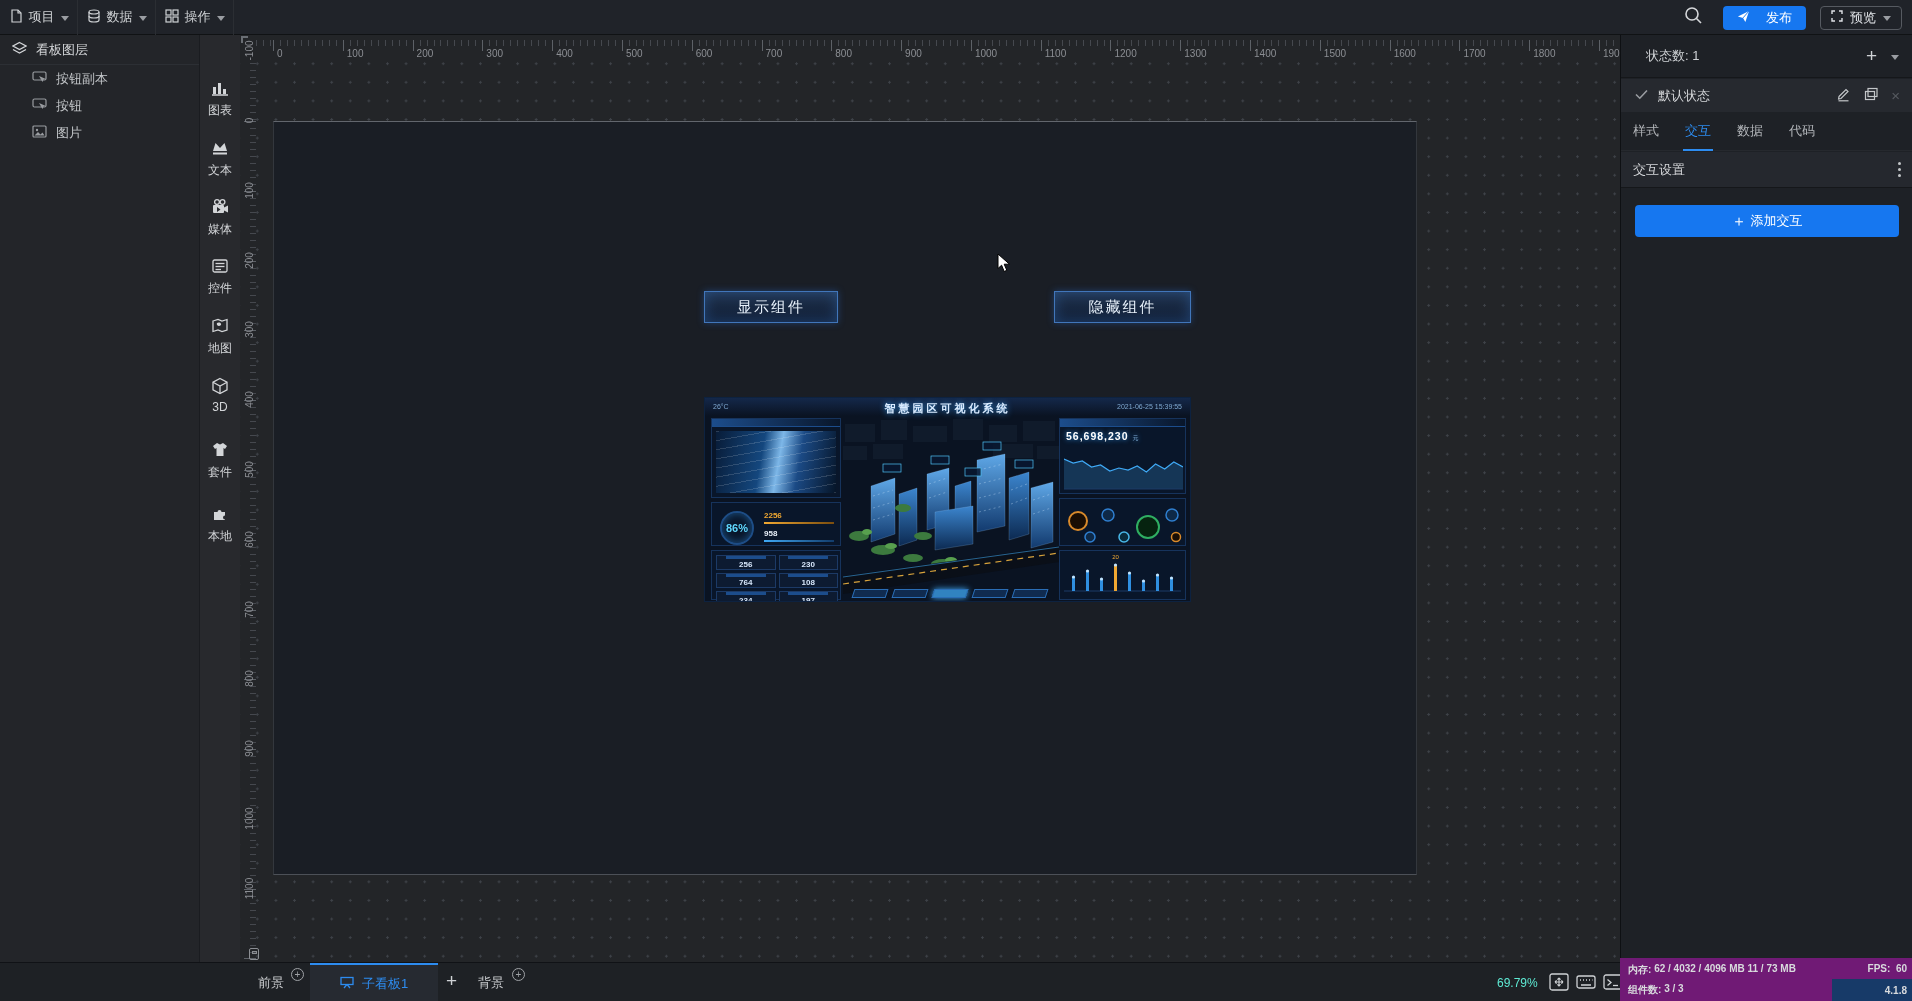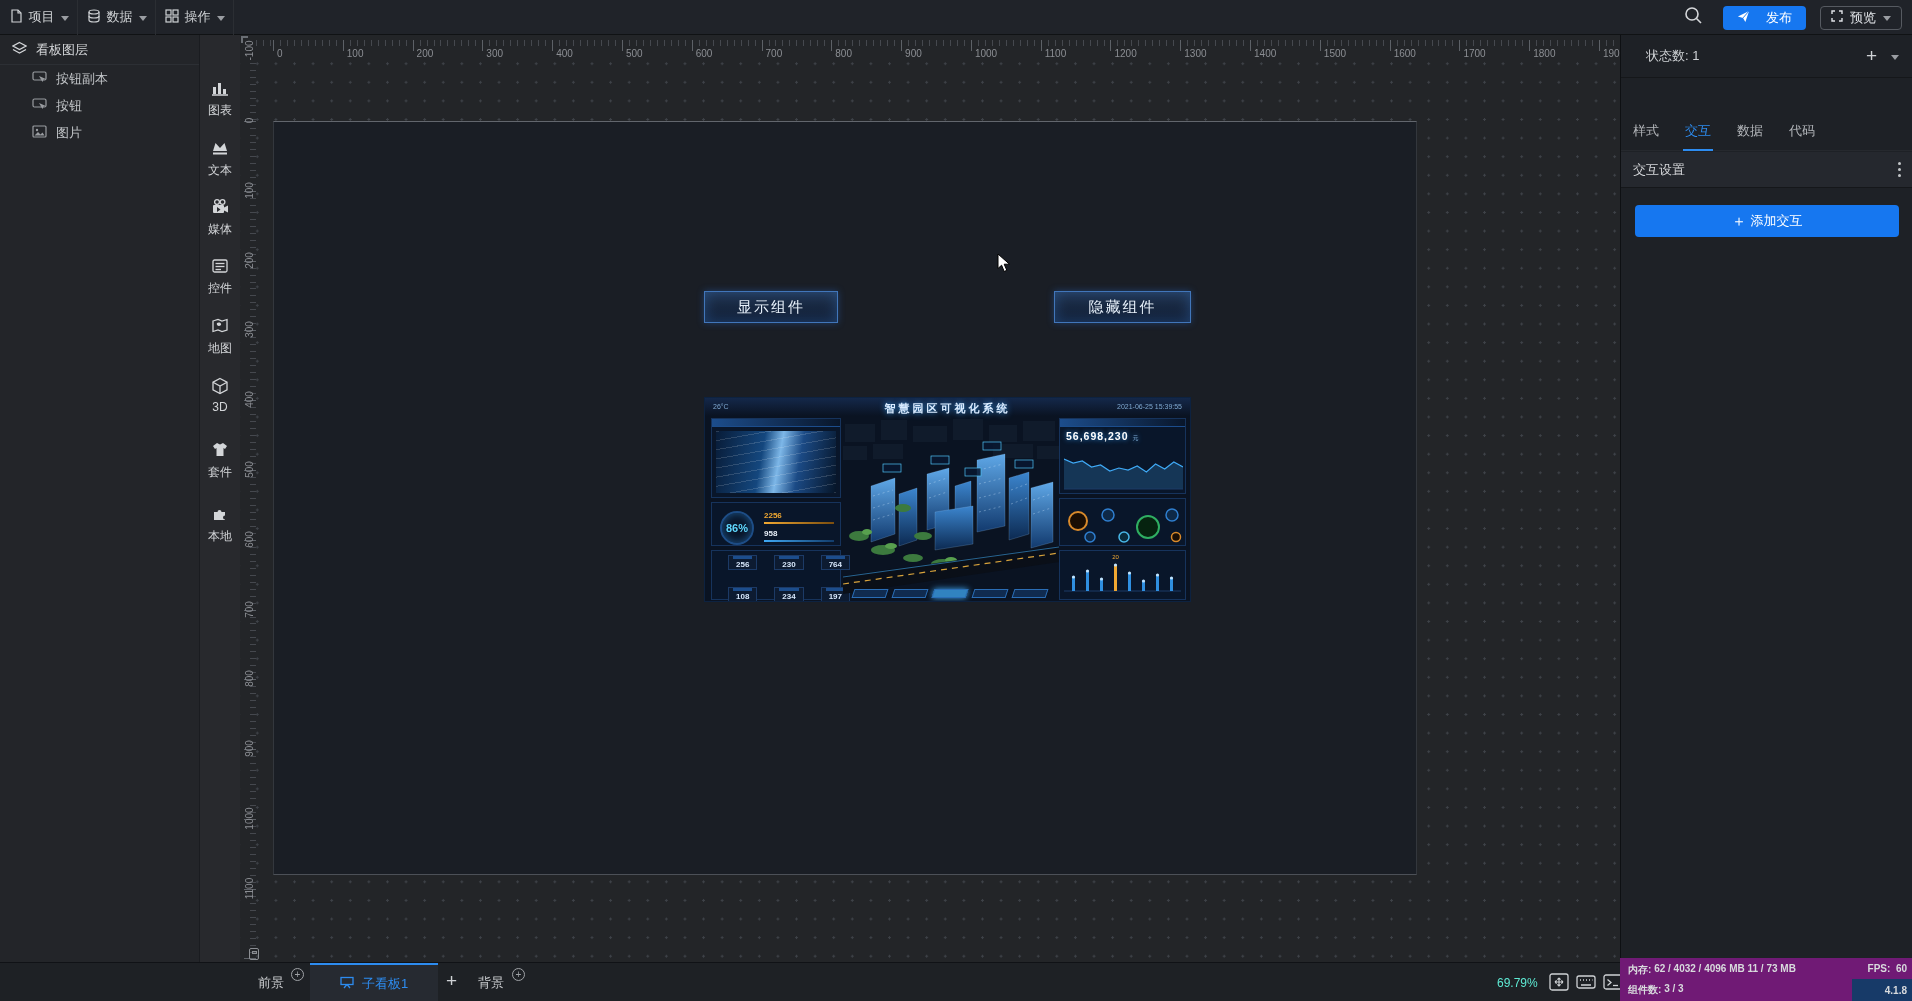--- a/index.html
+++ b/index.html
@@ -78,22 +78,22 @@
     background:linear-gradient(100deg,#081c38 0%,#14477e 38%,#7db7e8 52%,#1b4a85 68%,#061528 100%); }
   #dash-photo:before { content:""; position:absolute; inset:0;
     background:repeating-linear-gradient(170deg,rgba(255,255,255,.14) 0 1px,transparent 1px 9px); }
   #gauge-circle { position:absolute; left:8px; top:8px; width:34px; height:34px; border-radius:50%;
     border:2px solid #1d4d86; box-shadow:0 0 8px rgba(47,143,224,.5) inset;
     display:flex; align-items:center; justify-content:center;
     color:#5fd8ff; font-size:11px; font-weight:bold; }
   .mini-stat { position:absolute; left:52px; width:70px; }
   .mini-stat .v { font-size:8px; font-weight:bold; }
   .mini-stat .bar { height:2px; margin-top:2px; }
-  #dash-table { position:absolute; left:16px; top:4px; width:122px; height:42px;
-    display:grid; grid-template-columns:repeat(3,1fr); gap:17px; }
+  #dash-table { position:absolute; left:4px; top:4px; width:122px; height:42px;
+    display:grid; grid-template-columns:repeat(2,1fr); gap:3px; }
   .dt-cell { background:#0d1b31; border:1px solid #1c3a66; display:flex; flex-direction:column;
     align-items:center; justify-content:center; gap:1px; }
   .dt-cell .hd { width:70%; height:3px; background:#1c4d8c; }
   .dt-cell .val { color:#d6e6fa; font-size:8px; font-weight:bold; }
   #gdp-row { position:absolute; left:6px; top:11px; color:#ffffff; font-size:10.5px; font-weight:bold;
     letter-spacing:1px; text-shadow:0 0 5px #2f8fe0; }
   #gdp-unit { font-size:6px; color:#7fa8d0; font-weight:normal; }
   #dash-navbar { position:absolute; left:120px; bottom:2px; width:250px; height:10px;
     display:flex; gap:6px; justify-content:center; }
   .nav-tab { width:34px; height:9px; background:rgba(20,60,110,.6); border:1px solid #2a6db5;
@@ -129,21 +129,21 @@
     color:#9fa2a6; font-size:10px; line-height:11px; text-align:center; }
   #board-tab { position:absolute; left:310px; top:0; width:128px; height:39px; background:#262a31;
     border-top:2px solid #2d8cf0; display:flex; align-items:center; justify-content:center; gap:8px;
     color:#2d8cf0; font-size:13px; }
   #bb-add { position:absolute; left:446px; top:7px; color:#cfd2d5; font-size:19px; }
   #zoom-val { position:absolute; left:1497px; top:13px; color:#5eead4; font-size:12px; }
   .bb-icon { position:absolute; top:10px; }
   #status-block { left:1620px; top:958px; width:292px; height:43px; background:#701a75;
     color:#d8dadd; font-size:10px; font-weight:bold; }
   #status-block .row { position:absolute; left:8px; right:5px; display:flex; }
-  #version-chip { position:absolute; right:0; top:21px; width:60px; height:22px; background:#173a68;
+  #version-chip { position:absolute; right:0; top:21px; width:80px; height:22px; background:#173a68;
     display:flex; align-items:center; justify-content:flex-end; padding-right:5px; }
 
   
   #mouse-cursor { left:997px; top:253px; }
 </style>
 </head>
 <body>
 
 <div id="app">
 
@@ -552,20 +552,41 @@
   <svg id="mouse-cursor" class="abs" width="16" height="20" viewBox="0 0 16 20">
     <path d="M1 1 L1 15.5 L4.6 12.2 L7.2 18.5 L9.8 17.3 L7.2 11.2 L12.5 11.2 Z" fill="#fff" stroke="#000" stroke-width="1"></path>
   </svg>
 
   <div id="right-panel" class="abs">
     <div id="states-row">
       <span class="lbl">状态数: 1</span>
       <span style="margin-left:auto;margin-right:14px;color:#cfd2d5;font-size:19px;">+</span>
       <span class="caret" style="margin-right:14px;"></span>
     </div>
+    <div id="state-row">
+      <span style="margin-left:14px;color:#9a9da2;">
+        <svg width="13" height="11" viewBox="0 0 13 11">
+            <path d="M1 5.5 L4.8 9.2 L12 1.5" fill="none" stroke="#9a9da2" stroke-width="1.6"></path>
+          </svg>
+      </span>
+      <span style="margin-left:10px;">默认状态</span>
+      <span style="margin-left:auto;">
+        <svg width="15" height="15" viewBox="0 0 15 15">
+            <path d="M3 9.5 L10 2.5 L12 4.5 L5 11.5 L2.6 12 Z" fill="none" stroke="#c3c6c9" stroke-width="1.2"></path>
+            <line x1="2.5" y1="13.8" x2="12.5" y2="13.8" stroke="#c3c6c9" stroke-width="1.2"></line>
+          </svg>
+      </span>
+      <span style="margin-left:13px;">
+        <svg width="14" height="14" viewBox="0 0 14 14">
+            <rect x="4" y="1.5" width="9" height="8" fill="none" stroke="#c3c6c9" stroke-width="1.2"></rect>
+            <rect x="1.5" y="4.5" width="9" height="8" fill="none" stroke="#c3c6c9" stroke-width="1.2"></rect>
+          </svg>
+      </span>
+      <span style="margin:0 13px;color:#565a60;font-size:15px;">×</span>
+    </div>
     <div id="tabs-row">
       <span class="rtab">样式</span>
       <span class="rtab active">交互</span>
       <span class="rtab">数据</span>
       <span class="rtab">代码</span>
     </div>
     <div id="section-row">
       <span style="margin-left:12px;">交互设置</span>
       <span class="kebab">
           <i></i>

